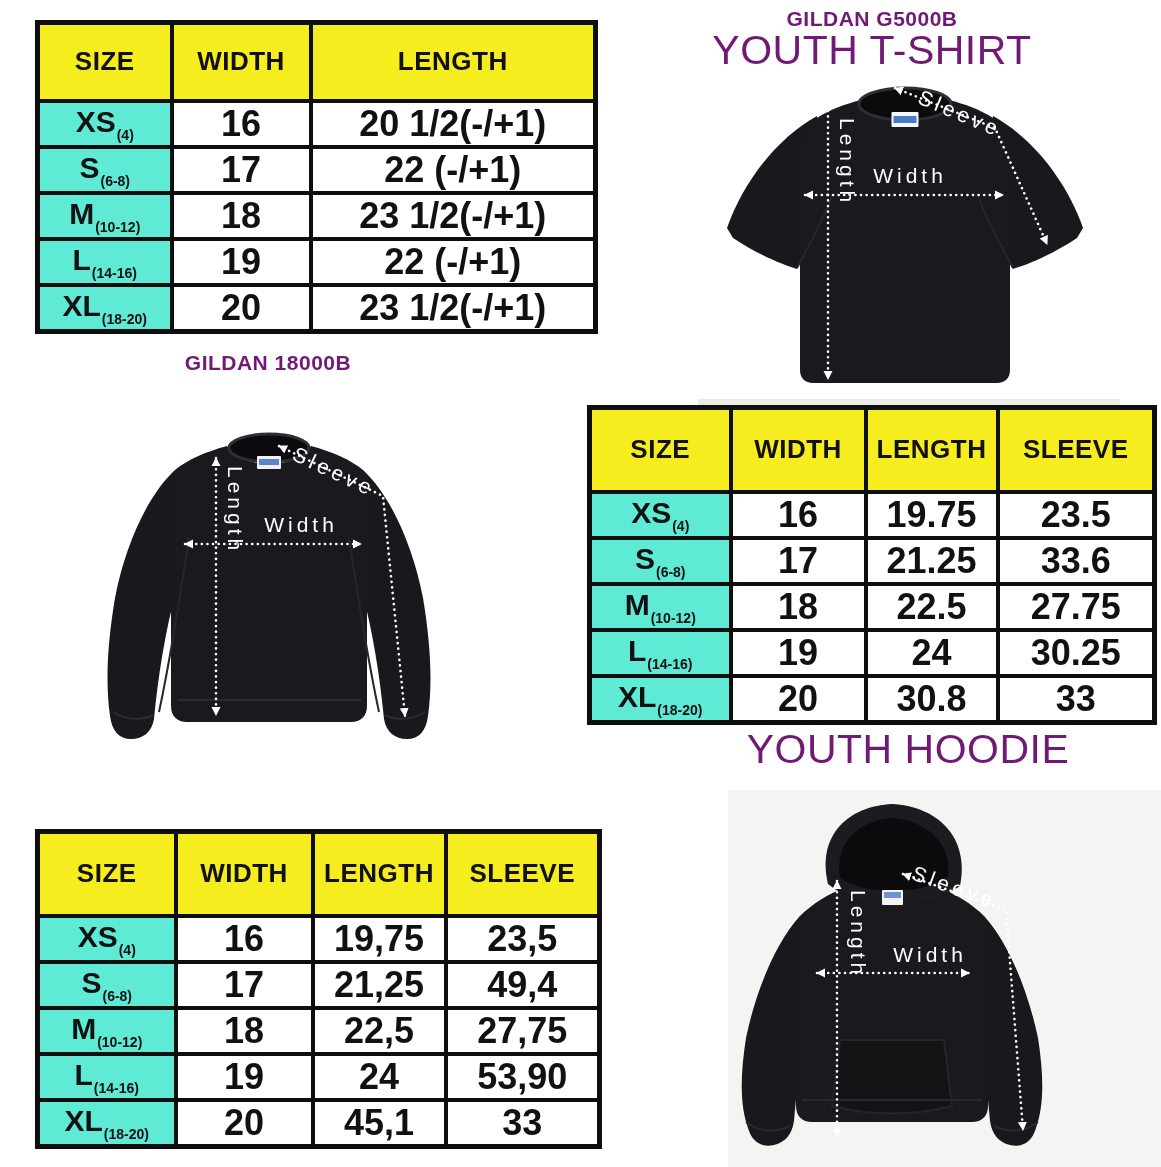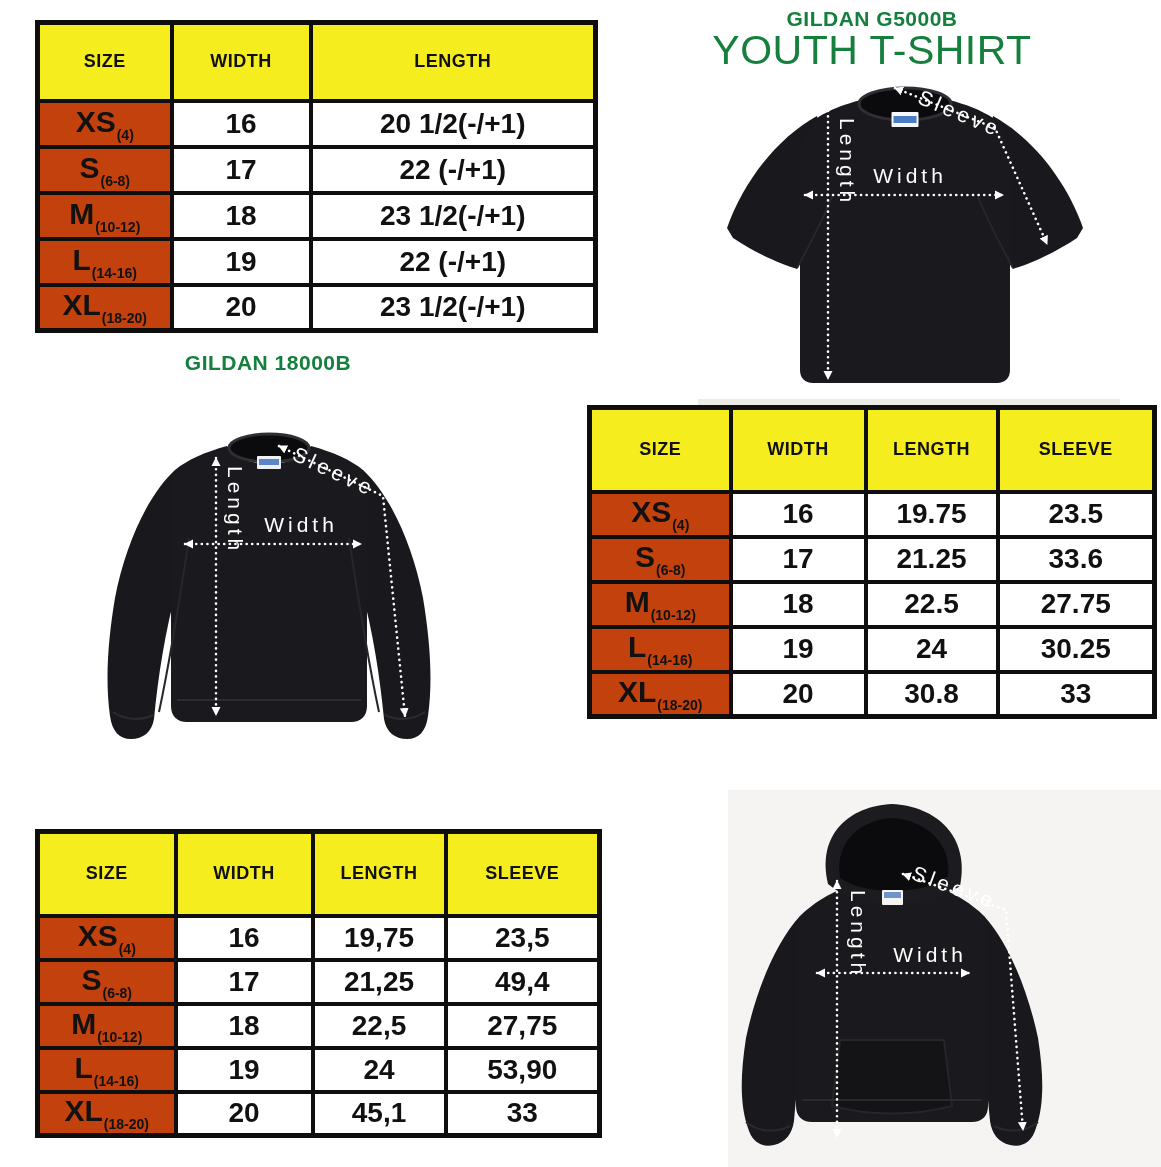--- a/index.html
+++ b/index.html
@@ -23,28 +23,28 @@
     text-align:center;
     vertical-align:middle;
     padding:0;
     color:#111111;
     font-weight:bold;
     overflow:hidden;
     white-space:nowrap;
   }
   .sztable th{
     background:#f6ed1f;
-    font-size:18px;
+    font-size:26px;
     letter-spacing:0.5px;
   }
   .sztable td.size{
-    background:#c2410c;
+    background:#5eead4;
     font-size:30px;
   }
-  .sztable td.val{ font-size:28px;text-align:center; }
+  .sztable td.val{ font-size:36px;text-align:center; }
   .fit{
     font-size:14px;
     font-weight:bold;
     vertical-align:-8px;
     margin-left:1px;
     letter-spacing:0;
   }
   #table-tshirt{ left:35px; top:20px; }
   #table-tshirt tr.head{ height:78px; }
   #table-tshirt tr.data{ height:46px; }
@@ -53,21 +53,21 @@
   #table-sweatshirt tr.data{ height:45px; }
   #table-hoodie{ left:35px; top:829px; }
   #table-hoodie tr.head{ height:84px; }
   #table-hoodie tr.data{ height:44px; }
 
   
   .fig-head{
     position:absolute;
     width:400px;
     text-align:center;
-    color:#15803d;
+    color:#701a75;
   }
   .brand{
     font-size:21px;
     font-weight:bold;
     letter-spacing:0.5px;
     line-height:26px;
   }
   .ptitle{
     font-size:41px;
     font-weight:normal;
@@ -235,20 +235,21 @@
   <tr class="data">
     <td class="size"><span class="sz">XL</span><span class="fit">(18-20)</span></td>
     <td class="val">20</td>
     <td class="val">30.8</td>
     <td class="val">33</td>
   </tr>
 </tbody>
   </table>
 
 <div class="fig-head" id="head-hoodie">
+  <div class="ptitle">YOUTH HOODIE</div>
 </div>
 <svg class="fig-svg" id="fig-hoodie" width="433" height="377" viewBox="0 0 433 377" xmlns="http://www.w3.org/2000/svg">
   <defs>
     <marker id="ah3" markerUnits="userSpaceOnUse" markerWidth="11" markerHeight="11" refX="8" refY="5.5" orient="auto-start-reverse">
       <path d="M0,1 L9,5.5 L0,10 Z" fill="#ffffff"></path>
     </marker>
   </defs>
   <rect x="0" y="0" width="433" height="377" fill="#f5f4f2"></rect>
   <path d="M72,126 C48,152 28,200 18,248 C12,286 12,316 20,338 C24,352 34,358 46,355 C58,352 64,344 66,331 C69,292 76,246 88,204 L98,160 Z" fill="#19191d"></path>
   <path d="M256,126 C280,152 300,200 310,248 C316,286 316,316 308,338 C304,352 294,358 282,355 C270,352 264,344 262,331 C259,292 252,246 240,204 L230,160 Z" fill="#19191d"></path>

